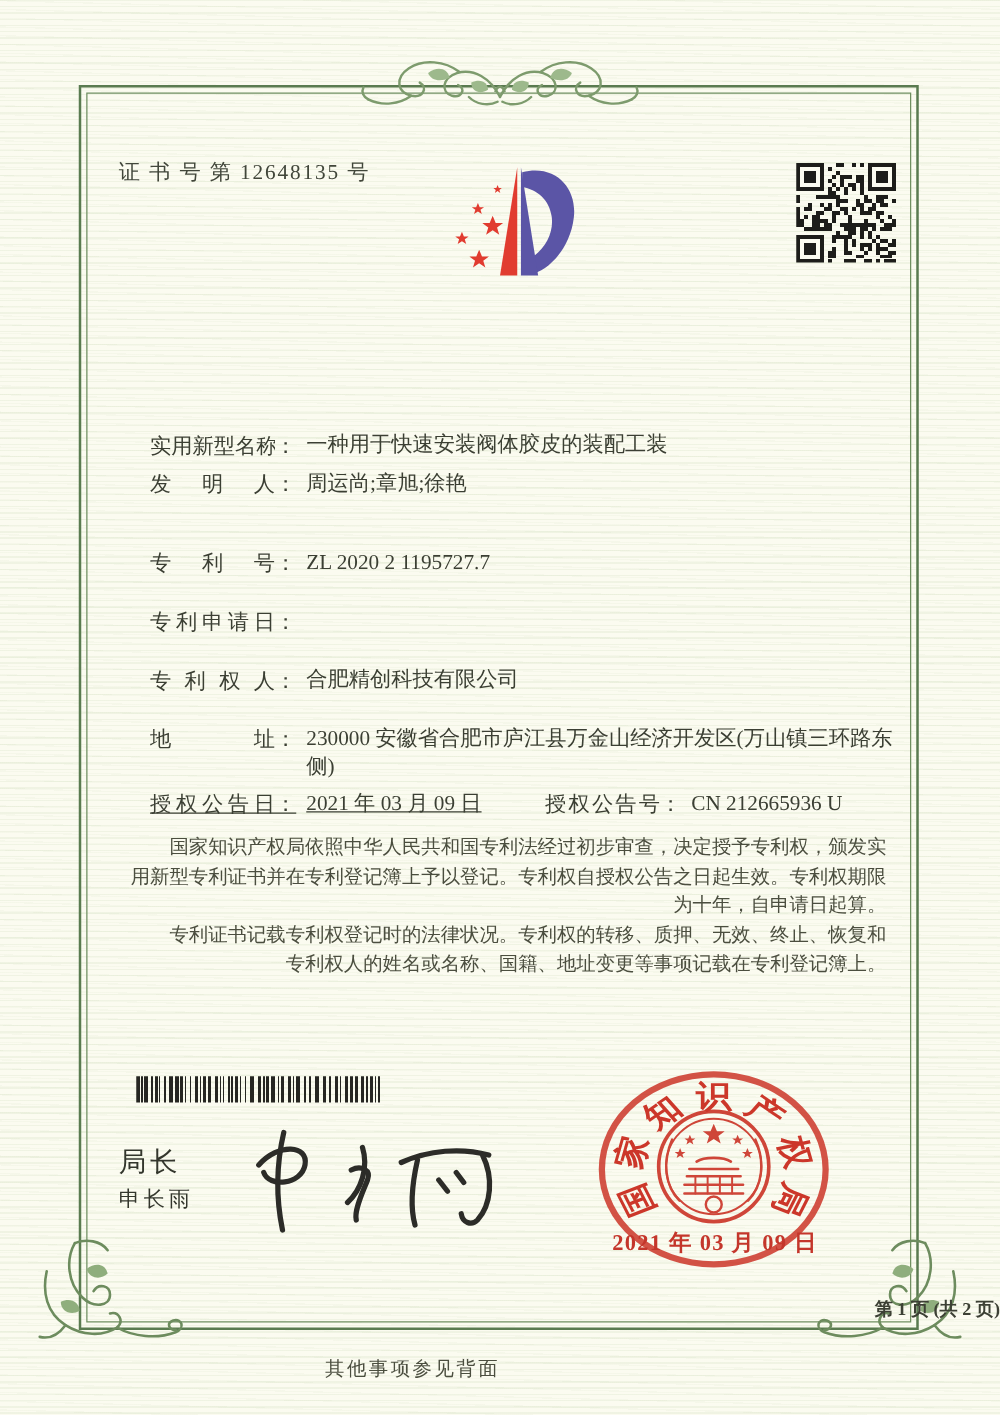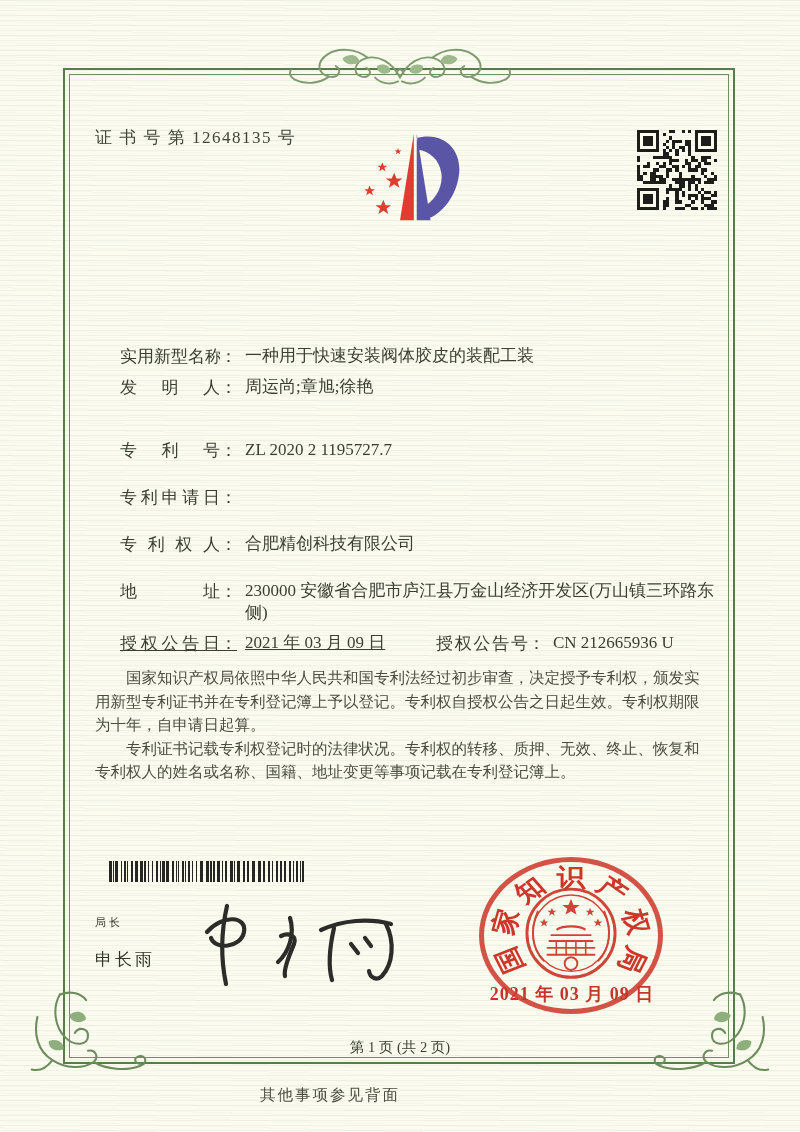--- a/index.html
+++ b/index.html
@@ -20,40 +20,40 @@
   .title{left:0;top:247px;width:800px;text-align:center;font-size:38px;letter-spacing:11px;color:#24261e;font-weight:500;}
   .row{left:95px;width:614px;font-size:17px;display:flex;color:#3b3f33;margin-left:25px;}
   .lbl{flex:0 0 100px;text-align:justify;text-align-last:justify;overflow:hidden;white-space:nowrap;}
   .colon{margin:0 8px 0 0;}
   .val{flex:1;line-height:22px;}
   .r0{top:345px}.r1{top:376px}.r2{top:439px}.r3{top:486px}.r4{top:533px}
   .r5{top:580px}.r5 .val{max-width:478px}
   .r6{top:632px;position:absolute;text-decoration:underline;}
   .grant2{position:absolute;left:316px;top:0;display:flex;width:298px;}
   .grant2 .lbl{flex:0 0 92px;}
-  .paras{left:95px;top:666px;width:614px;font-size:15.5px;line-height:23.5px;color:#4b4e3f;}
+  .paras{left:95px;top:666px;width:614px;font-size:15.5px;line-height:23.5px;color:#4b4e3f;text-align:right;}
   .paras p{margin:0;text-indent:2em;}
   .barcode{left:109px;top:861px;width:200px;height:21px;}
-  .signer-title{left:95px;top:915px;font-family:Liberation Serif, serif;font-size:11px;color:#33362c;letter-spacing:3px;}
+  .signer-title{left:95px;top:915px;font-family:Liberation Serif, serif;font-size:22px;color:#33362c;letter-spacing:3px;}
   .signer-name{left:95px;top:948px;font-family:"Liberation Sans",sans-serif;font-size:17px;color:#33362c;letter-spacing:3px;}
   .signature{left:193px;top:892px;width:222px;height:106px;}
   .seal{left:479px;top:857px;width:184px;height:157px;}
   .seal-ring{position:absolute;inset:0;border:5px solid rgba(203,53,40,0.85);border-radius:50%;box-sizing:border-box;}
   .seal-chars{position:absolute;inset:0;transform:scaleX(1.14);}
   .seal-char{position:absolute;left:50%;top:50%;font-size:25px;font-weight:bold;color:#cc372a;font-family:"Liberation Serif",serif;}
   .seal-char:nth-child(1){transform:translate(-50%,-50%) rotate(-114deg) translateY(-59px);}
   .seal-char:nth-child(2){transform:translate(-50%,-50%) rotate(-76deg)  translateY(-59px);}
   .seal-char:nth-child(3){transform:translate(-50%,-50%) rotate(-38deg)  translateY(-59px);}
   .seal-char:nth-child(4){transform:translate(-50%,-50%) rotate(0deg)    translateY(-59px);}
   .seal-char:nth-child(5){transform:translate(-50%,-50%) rotate(38deg)   translateY(-59px);}
   .seal-char:nth-child(6){transform:translate(-50%,-50%) rotate(76deg)   translateY(-59px);}
   .seal-char:nth-child(7){transform:translate(-50%,-50%) rotate(114deg)  translateY(-59px);}
   .emblem{position:absolute;left:50%;top:50%;transform:translate(-50%,-53%);width:94px;height:94px;opacity:.92;}
   .seal-date{left:474px;top:982px;width:196px;text-align:center;font-size:18px;font-weight:bold;color:#c4362b;letter-spacing:1px;}
-  .footer-page{left:0;top:1038px;width:800px;text-align:center;font-size:14.5px;color:#3c4034;}
+  .footer-page{left:0;top:1038px;width:800px;text-align:right;font-size:14.5px;color:#3c4034;font-weight:bold;}
   .back-note{left:0;top:1085px;width:660px;text-align:center;font-size:15.5px;color:#4b4e3f;letter-spacing:2px;}
   .ornament-top{left:285px;top:44px;width:230px;height:48px;}
   .corner{width:150px;height:88px;}
   .corner-l{left:28px;top:988px;}
   .corner-r{right:28px;top:988px;transform:scaleX(-1);}
 </style>
 </head>
 <body>
 
 <div class="page">

